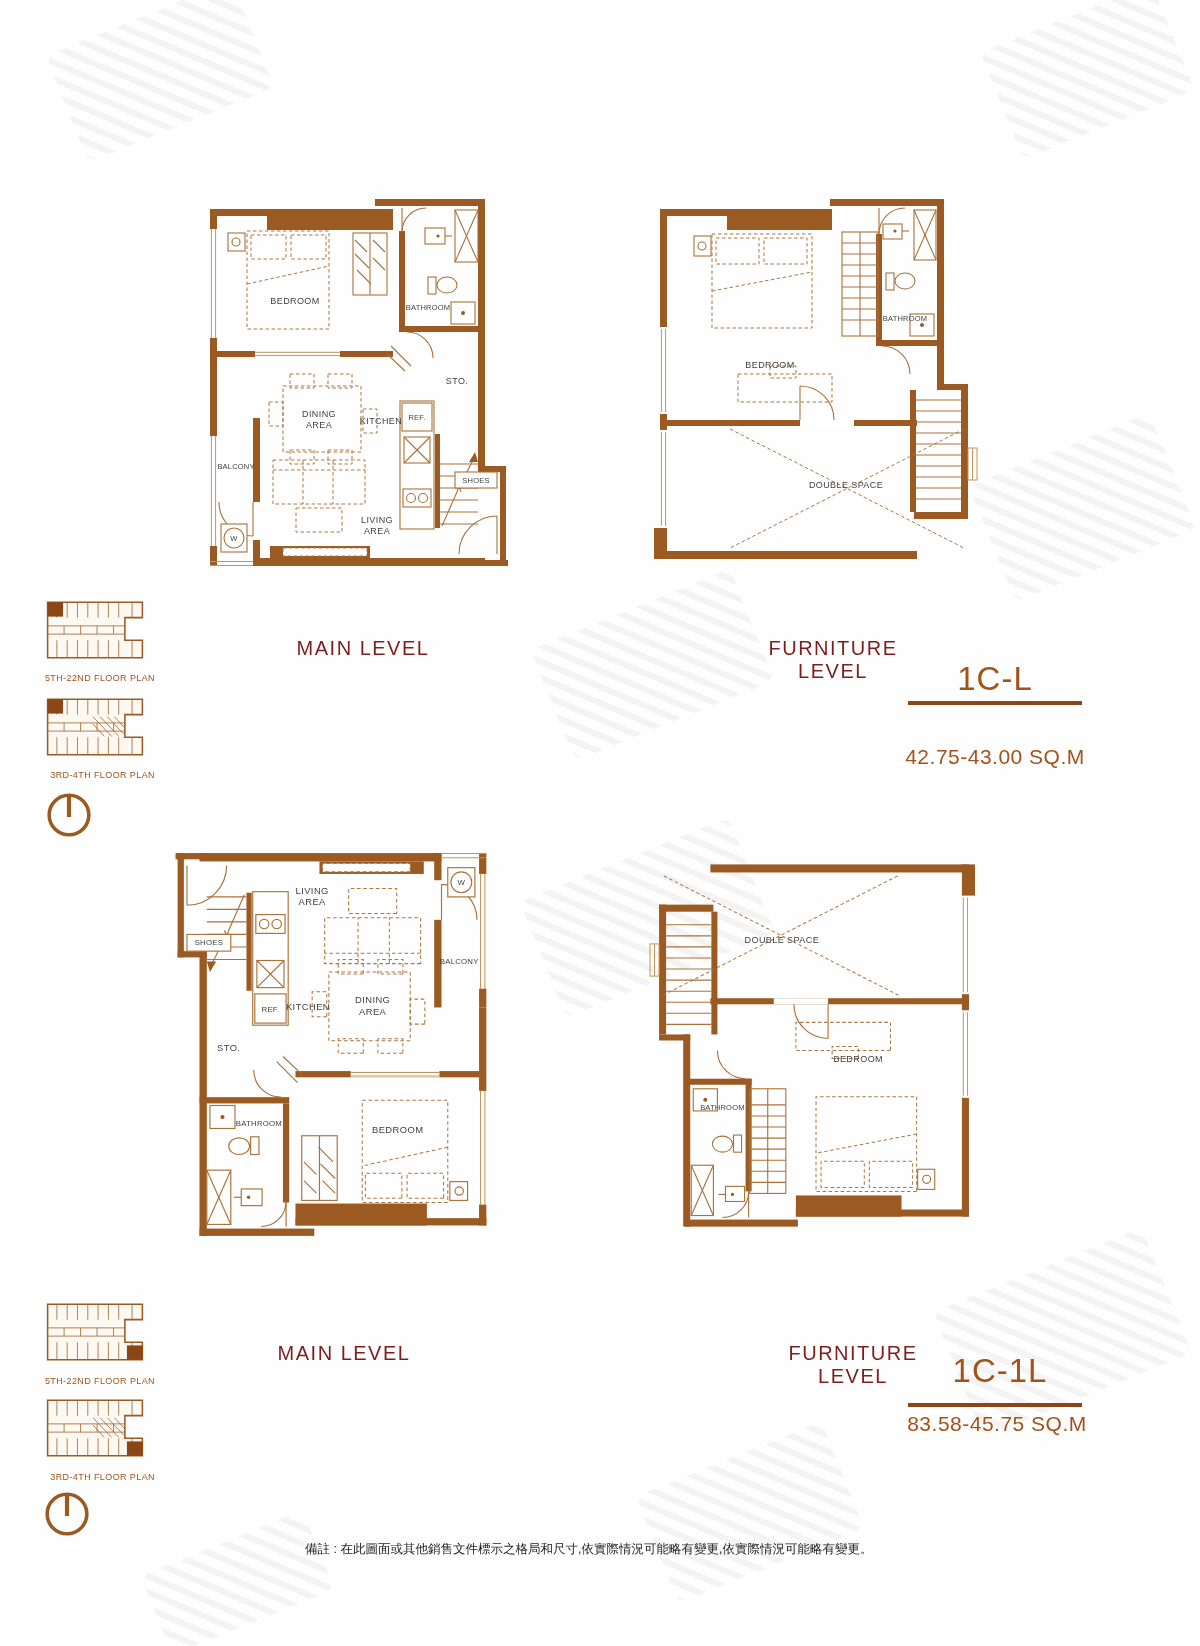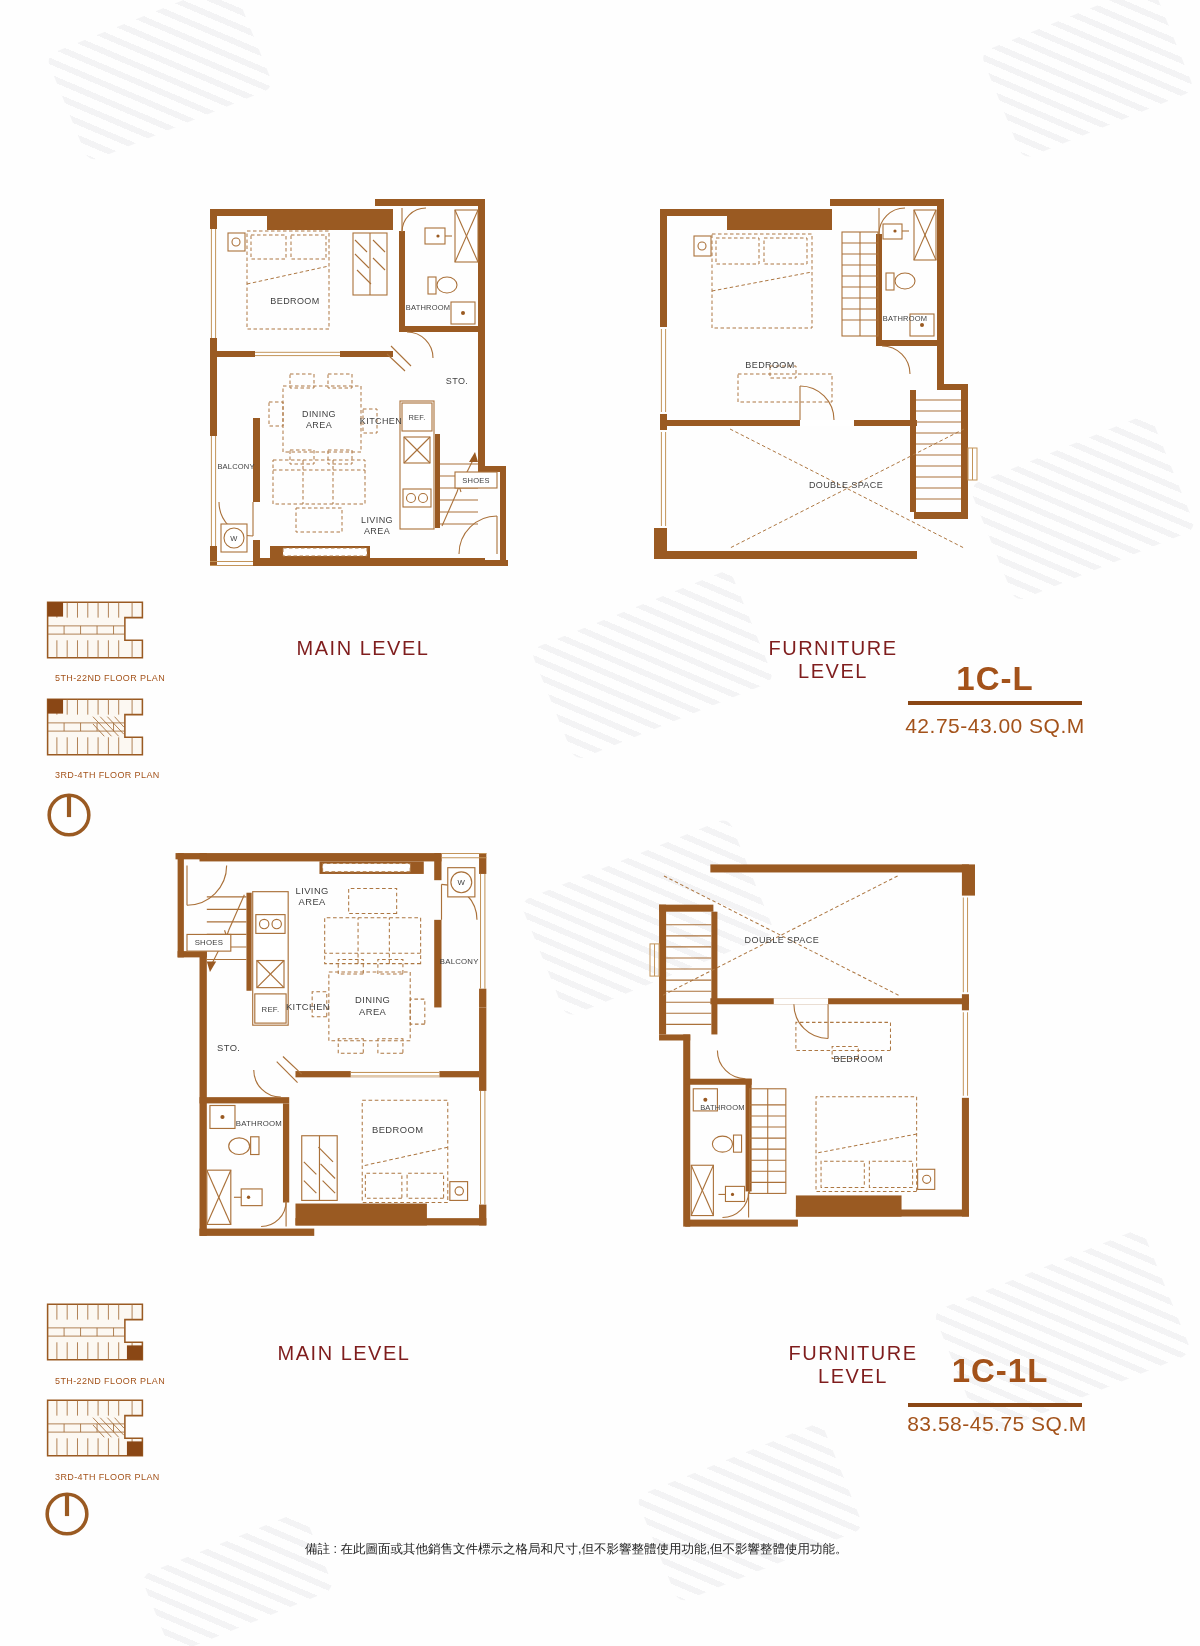--- a/index.html
+++ b/index.html
@@ -1,23 +1,23 @@
 <!DOCTYPE html>
 <html><head>
 <meta charset="utf-8">
 <style>
   html,body{margin:0;padding:0;}
   body{width:1200px;height:1646px;position:relative;background:#fefefe;
        font-family:"Liberation Sans",sans-serif;overflow:hidden;}
   .abs{position:absolute;}
   .title{color:#7f1d1d;font-size:20px;letter-spacing:1.5px;text-align:center;width:200px;}
-  .unit-code{color:#a3521a;font-size:33px;letter-spacing:1px;text-align:center;width:200px;font-weight:bold;}
+  .unit-code{color:#a3521a;font-size:33px;letter-spacing:1px;text-align:center;width:200px;}
   .unit-line{background:#8a4715;width:174px;height:4px;}
   .unit-area{color:#a3521a;font-size:21px;letter-spacing:.5px;text-align:center;width:210px;}
-  .kp-label{color:#a3521a;font-size:9px;letter-spacing:.4px;text-align:left;width:120px;margin-left:20px;}
+  .kp-label{color:#a3521a;font-size:9px;letter-spacing:.4px;text-align:right;width:120px;}
   .note{font-size:12.5px;color:#1c1c1c;white-space:nowrap;}
   .note .b{font-weight:normal;}
   .wm{position:absolute;background:repeating-linear-gradient(45deg,rgba(188,188,196,.16) 0 6px,transparent 6px 15px);
       transform:rotate(-22deg);border-radius:10px;pointer-events:none;}
   svg{overflow:visible;display:block;}
   
   .w{fill:#9a5a22;}
   .ln{stroke:#aa713a;stroke-width:1.1;fill:none;}
   .lnw{stroke:#aa713a;stroke-width:1.1;fill:#ffffff;}
   .lnt{stroke:#c39459;stroke-width:1;fill:none;}
@@ -356,21 +356,21 @@
     <text class="lbl" x="207" y="205">BEDROOM</text>
     <text class="lbl7" x="72" y="253">BATHROOM</text>
     <text class="lbl" x="131" y="87">DOUBLE SPACE</text>
   </g>
 </svg>
 
 <div class="abs title" style="left:263px;top:637px">MAIN LEVEL</div>
 <div class="abs title" style="left:733px;top:637px">FURNITURE LEVEL</div>
 <div class="abs unit-code" style="left:895px;top:660px">1C-L</div>
 <div class="abs unit-line" style="left:908px;top:701px"></div>
-<div class="abs unit-area" style="left:890px;top:714px">42.75-43.00 SQ.M</div>
+<div class="abs unit-area" style="left:890px;top:745px">42.75-43.00 SQ.M</div>
 
 <div class="abs title" style="left:244px;top:1342px">MAIN LEVEL</div>
 <div class="abs title" style="left:753px;top:1342px">FURNITURE LEVEL</div>
 <div class="abs unit-code" style="left:900px;top:1352px">1C-1L</div>
 <div class="abs unit-line" style="left:908px;top:1403px"></div>
 <div class="abs unit-area" style="left:892px;top:1412px">83.58-45.75 SQ.M</div>
 
 <svg class="abs" style="left:43px;top:596px" width="104" height="68" viewBox="0 0 100 66">
   <use href="#kpbase"></use>
   <rect x="4" y="6" width="15" height="14" fill="#8a4715"></rect>
@@ -400,14 +400,14 @@
   <rect x="81" y="46" width="15" height="14" fill="#8a4715"></rect>
 </svg>
 <div class="abs kp-label" style="left:35px;top:1472px">3RD-4TH FLOOR PLAN</div>
 
 <svg class="abs" style="left:43px;top:1490px" width="48" height="48" viewBox="0 0 46 46">
   <use href="#compass"></use>
 </svg>
 
 <div class="abs note" style="left:305px;top:1541px">
   <span class="b">備註 :</span>
-  <span>在此圖面或其他銷售文件標示之格局和尺寸,但不影響整體使用功能,但不影響整體使用功能。</span>
+  <span>在此圖面或其他銷售文件標示之格局和尺寸,依實際情況可能略有變更,依實際情況可能略有變更。</span>
 </div>
 
 </body></html>

